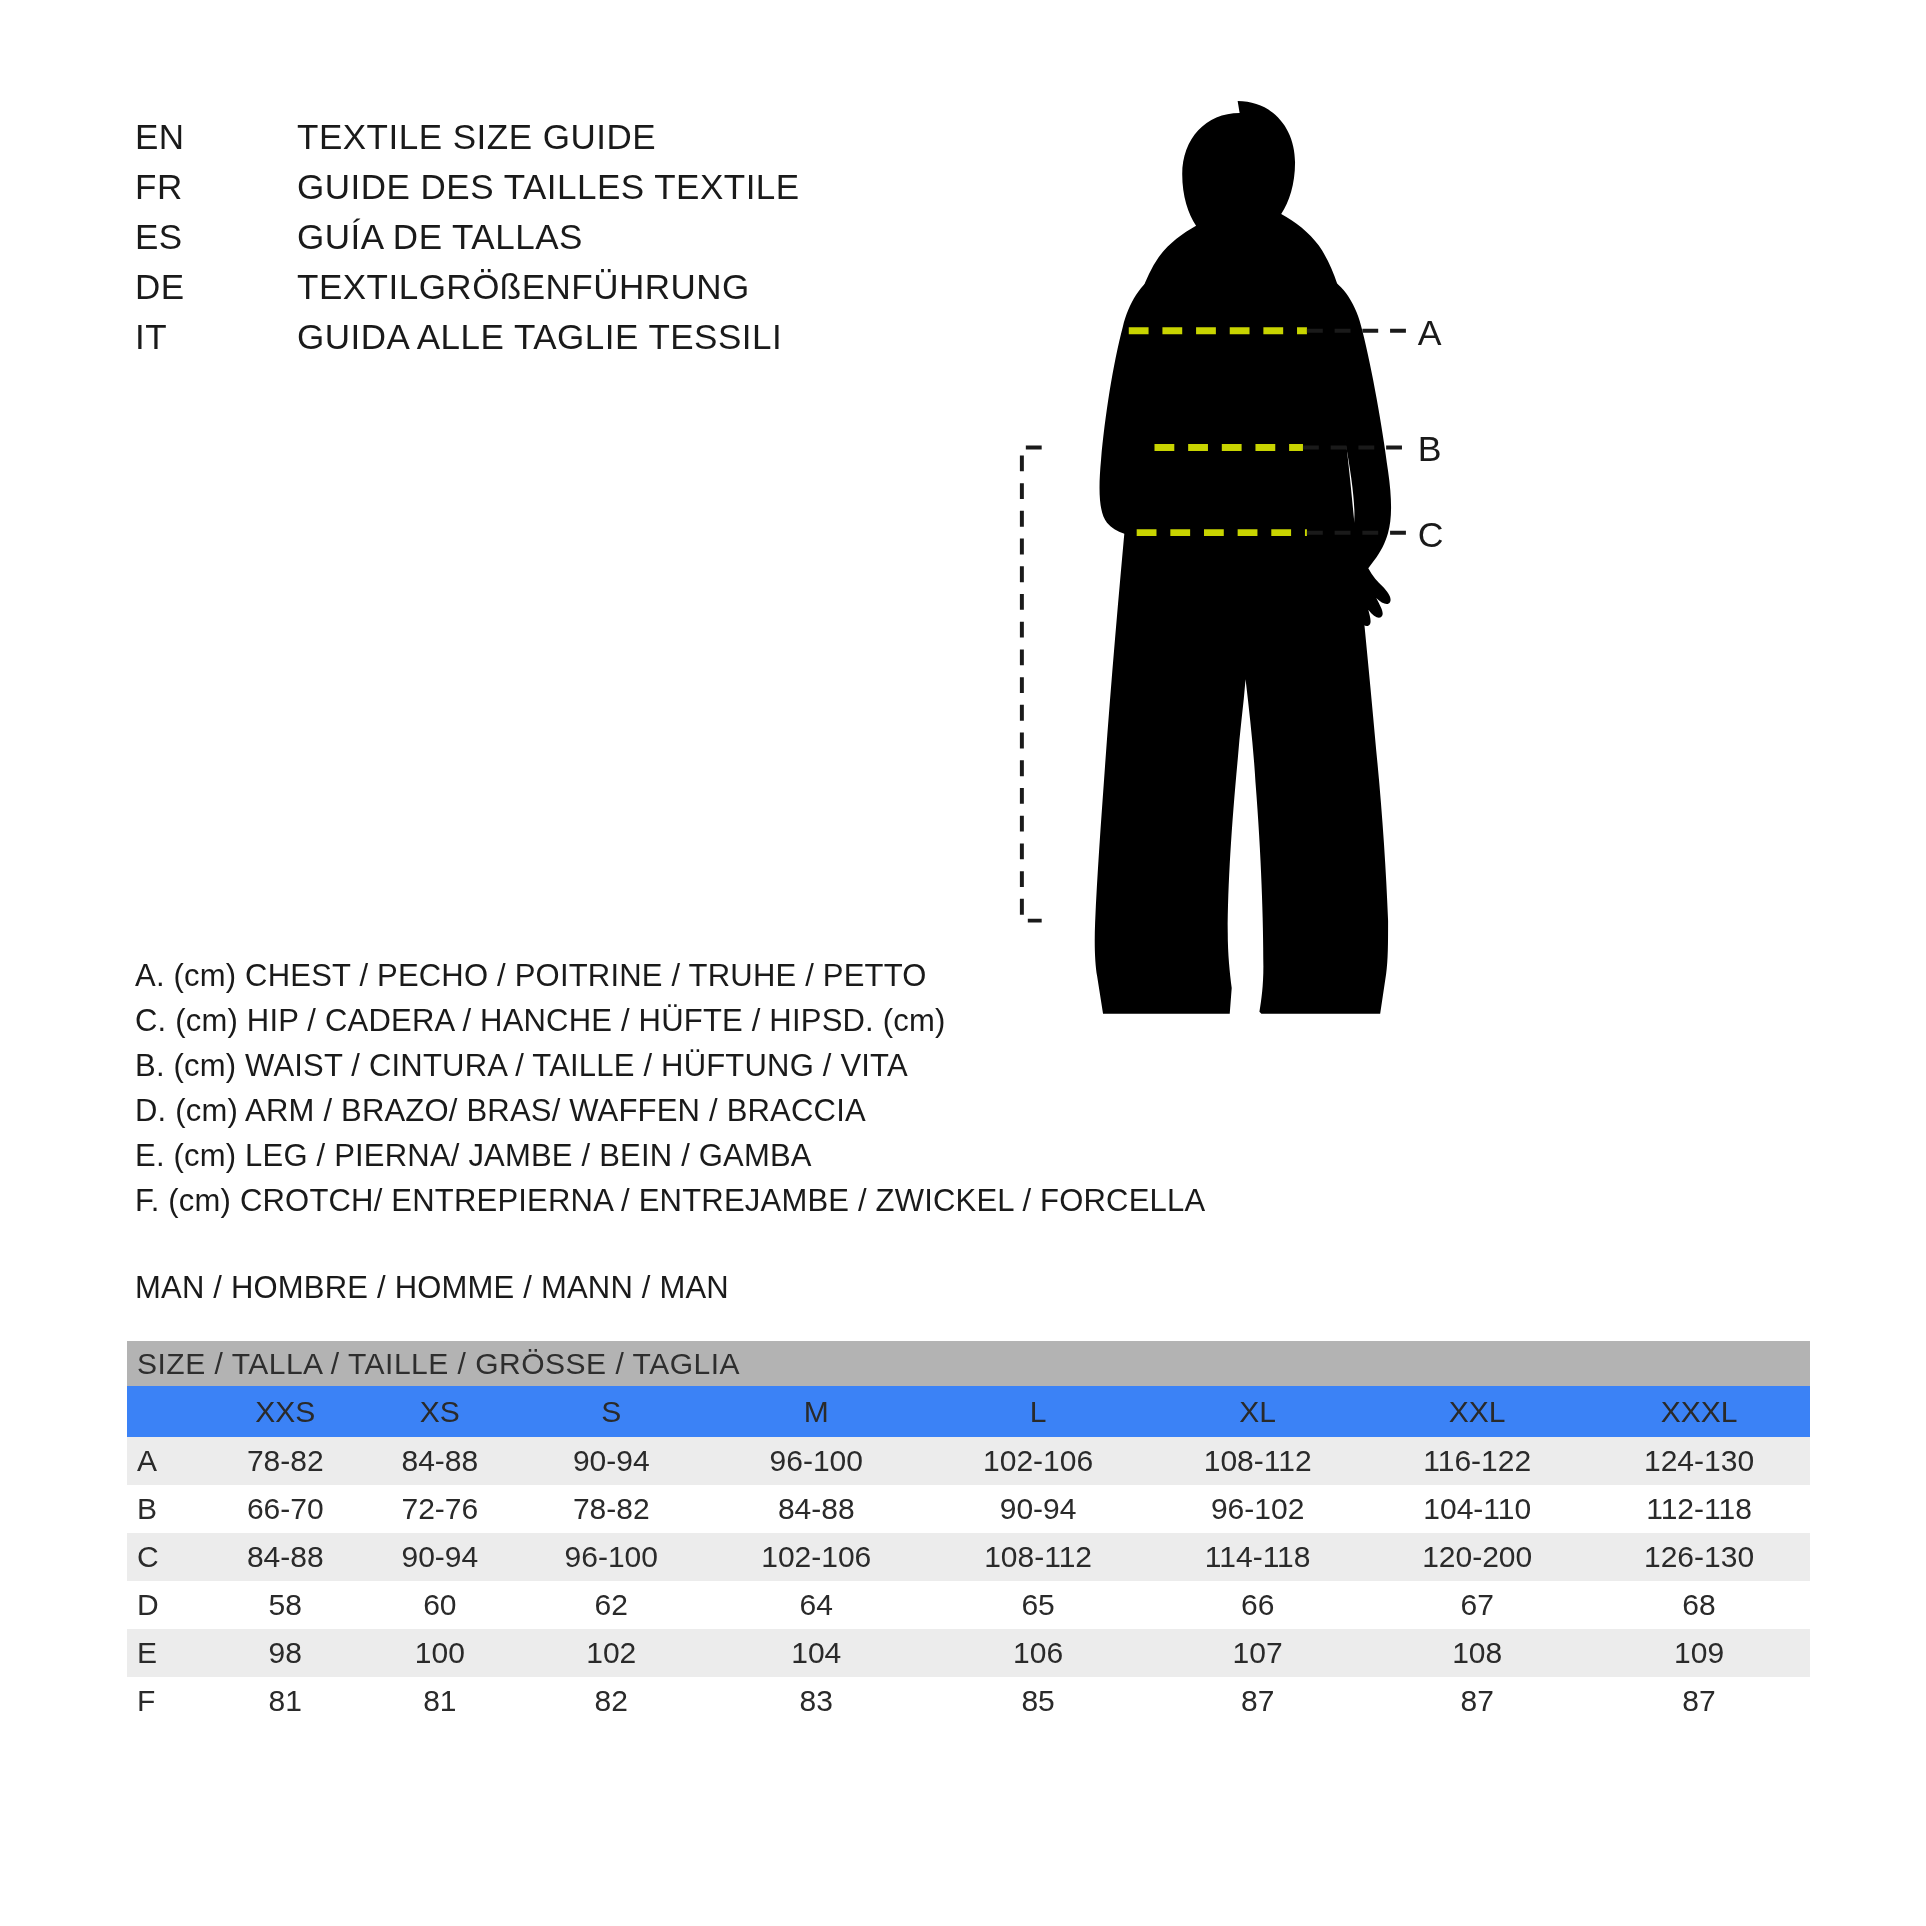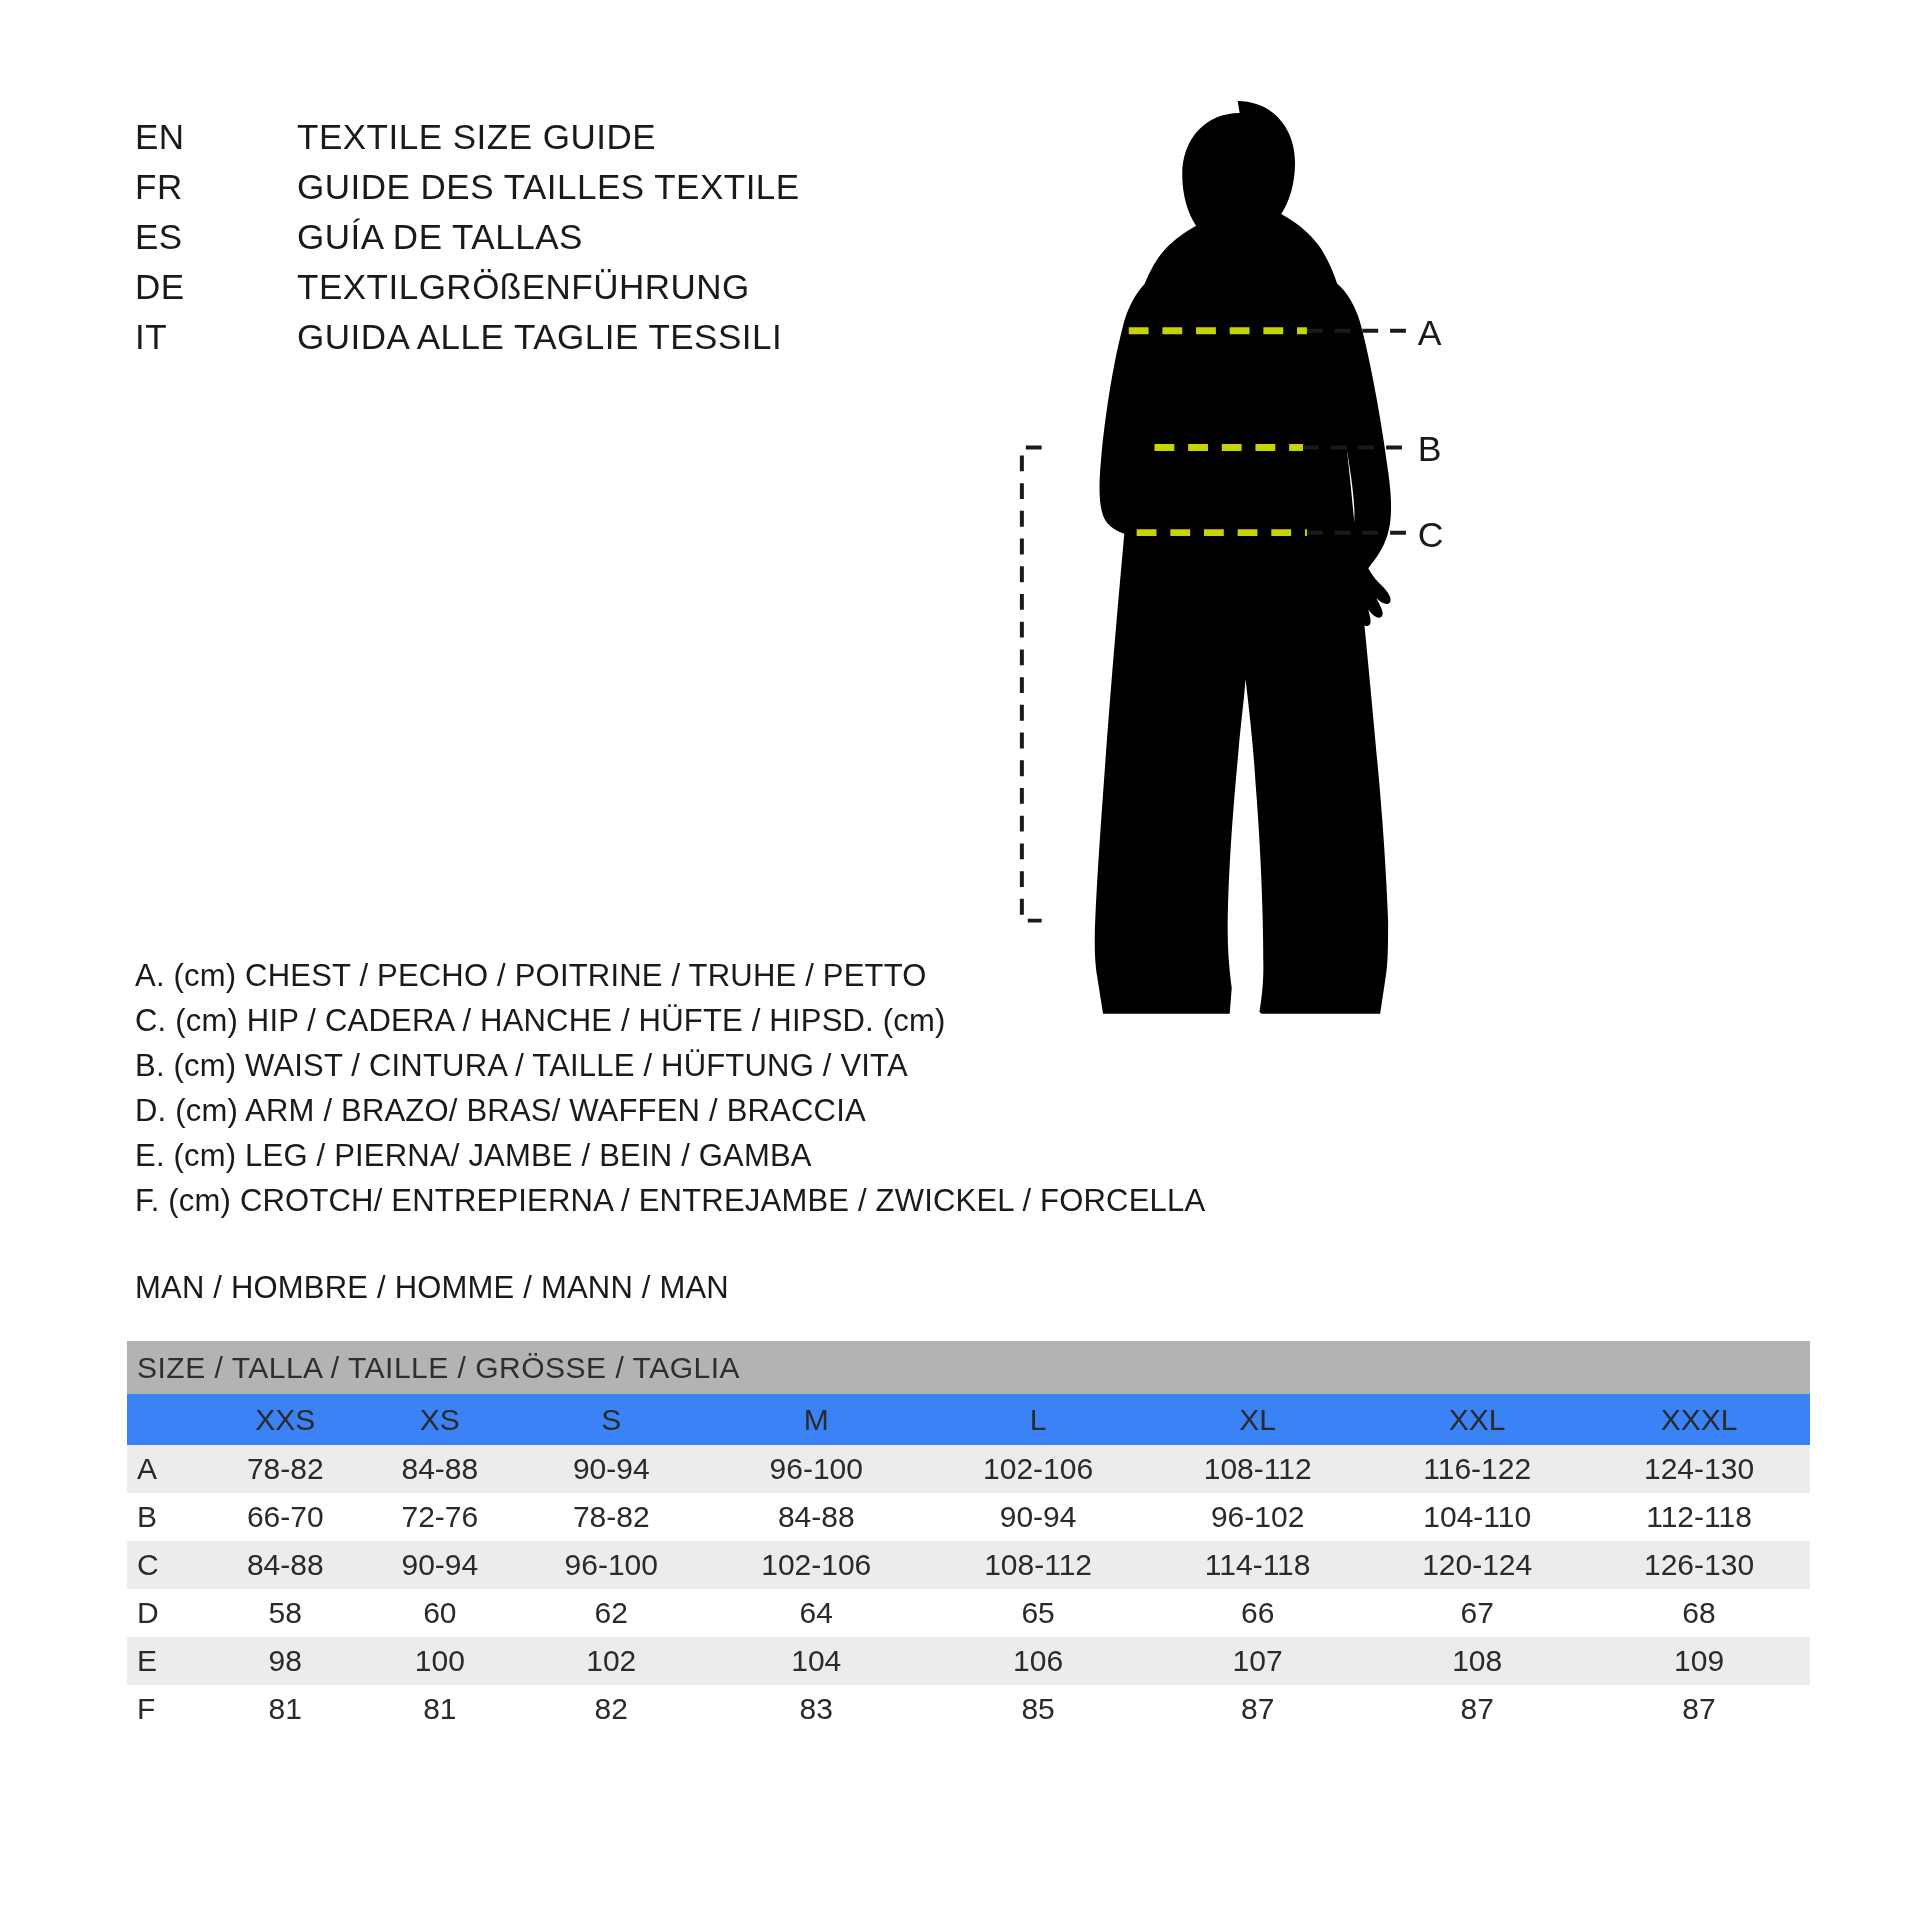--- a/index.html
+++ b/index.html
@@ -92,21 +92,21 @@
   .size-table .rowhead {
     width: 71px;
     text-align: left;
     padding-left: 10px;
     color: #2a2a2a;
   }
   .title-row td {
     background: #b3b3b3;
     text-align: left;
     padding-left: 10px;
-    height: 53px;
+    height: 45px;
     font-size: 30px;
     color: #2e2e2e;
     letter-spacing: 0.5px;
   }
   .head-row td {
     background: #3b82f6;
     height: 51px;
   }
   .band td {
     background: #ececec;
@@ -284,21 +284,21 @@
     </tr>
 
     <tr class="band">
       <td class="rowhead">C</td>
       <td>84-88</td>
       <td>90-94</td>
       <td>96-100</td>
       <td>102-106</td>
       <td>108-112</td>
       <td>114-118</td>
-      <td>120-124</td>
+      <td>120-200</td>
       <td>126-130</td>
     </tr>
 
     <tr class="plain">
       <td class="rowhead">D</td>
       <td>58</td>
       <td>60</td>
       <td>62</td>
       <td>64</td>
       <td>65</td>

